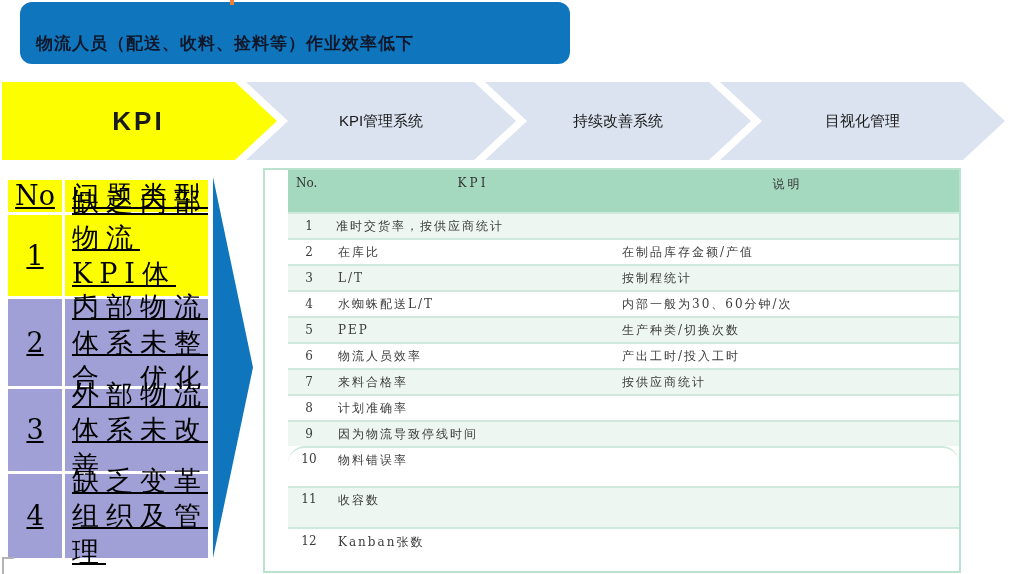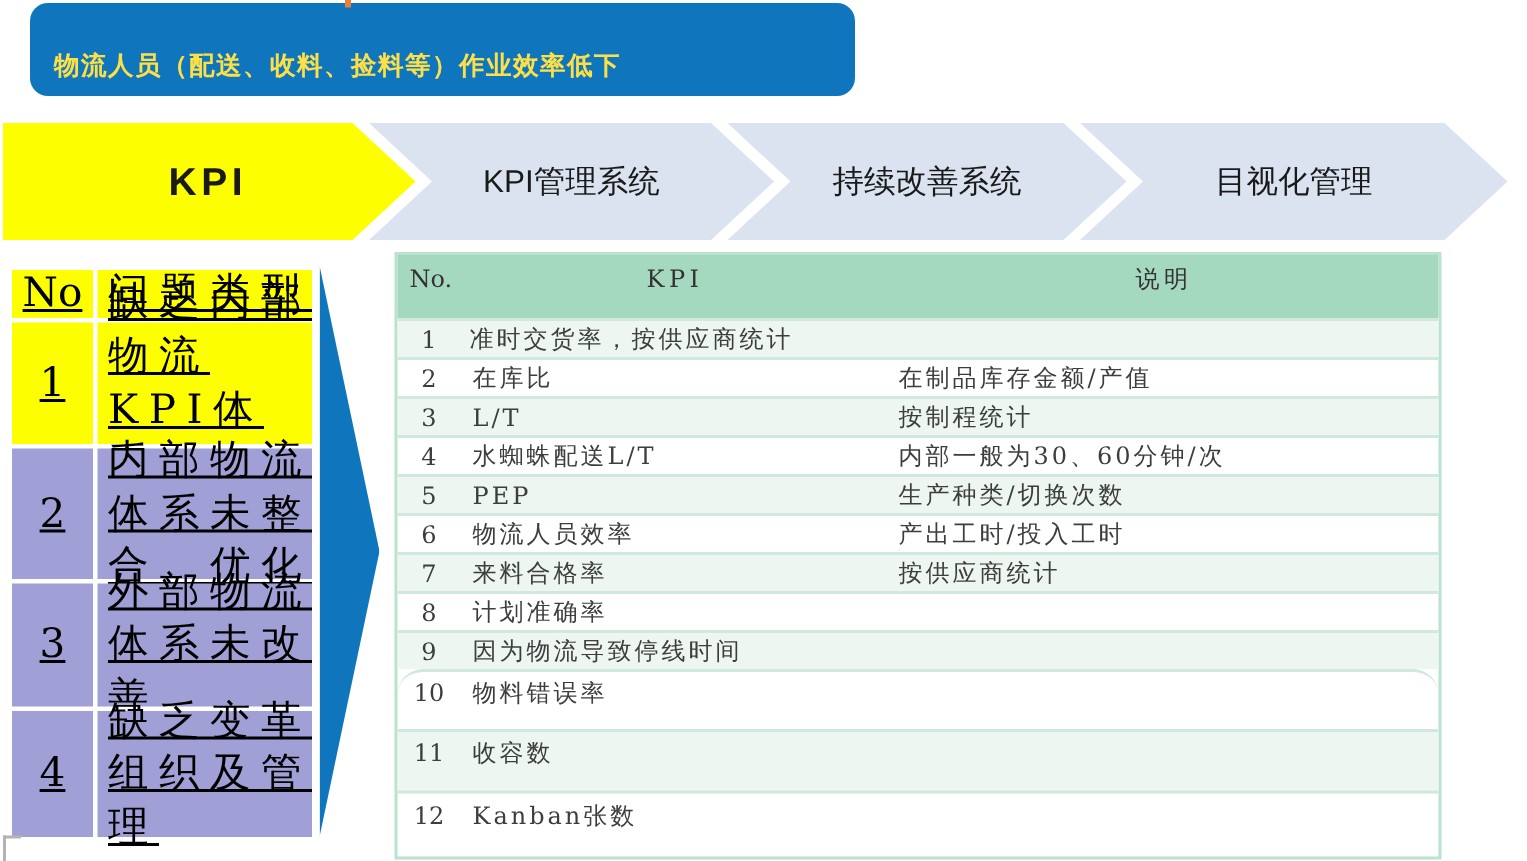--- a/index.html
+++ b/index.html
@@ -6,29 +6,29 @@
   .slide{
     position:relative;width:1018px;height:574px;background:#ffffff;
     overflow:hidden;font-family:"Liberation Sans", sans-serif;
   }
   
   .banner{
     position:absolute;left:20px;top:2px;width:550px;height:62px;
     background:#0f76bd;border-radius:12px;
     display:flex;align-items:flex-end;padding:0 0 9px 16px;box-sizing:border-box;
   }
-  .banner span{color:#fde047;font-weight:bold;font-size:17px;letter-spacing:1px;}
+  .banner span{color:#0f172a;font-weight:bold;font-size:17px;letter-spacing:1px;}
   .orange-tick{position:absolute;left:230px;top:0;width:4px;height:5px;background:#ef8032;z-index:3;}
   
   .flow{position:absolute;left:0;top:82px;width:1018px;height:78px;}
   .chev{
     position:absolute;top:0;height:78px;background:#dbe3f0;
     display:flex;align-items:center;justify-content:center;
     clip-path:polygon(0 0, calc(100% - 42px) 0, 100% 50%, calc(100% - 42px) 100%, 0 100%, 42px 50%);
-    font-size:21px;color:#1a1a1a;padding:0 42px;box-sizing:border-box;
+    font-size:15px;color:#1a1a1a;padding:0 42px;box-sizing:border-box;
   }
   .chev.first{
     clip-path:polygon(0 0, calc(100% - 42px) 0, 100% 50%, calc(100% - 42px) 100%, 0 100%);
     background:#fdff00;font-weight:bold;font-size:26px;letter-spacing:3px;
     padding-left:40px;
   }
   
   .issues{
     position:absolute;left:8px;top:180px;width:200px;
     display:grid;grid-template-columns:54px 1fr;grid-gap:3px;background:#ffffff;
@@ -50,21 +50,21 @@
   }
   
   .kpitable{
     position:absolute;left:263px;top:168px;width:698px;box-sizing:border-box;
     border:2px solid #b9e3cd;background:#ffffff;
     font-family:"DejaVu Serif","Liberation Serif",serif;color:#3d3d3d;
   }
   .krow{
     display:grid;grid-template-columns:42px 286px 1fr;
     height:24px;align-items:center;border-top:2px solid #cfeadd;
-    font-size:16px;letter-spacing:2px;
+    font-size:12px;letter-spacing:2px;margin-left:23px;
   }
   .krow.khead{
     height:42px;background:#a5d9bf;border-top:none;color:#333333;
     align-items:flex-start;padding-top:6px;box-sizing:border-box;letter-spacing:3px;
   }
   .krow.tint{background:#edf6f1;}
   .krow.t40{height:40px;align-items:flex-start;padding-top:4px;box-sizing:border-box;border-radius:17px;}
   .krow.t41{height:41px;align-items:flex-start;padding-top:4px;box-sizing:border-box;}
   .krow.t44{height:44px;align-items:flex-start;padding-top:5px;box-sizing:border-box;}
   .kc-no{text-align:center;letter-spacing:0;}

